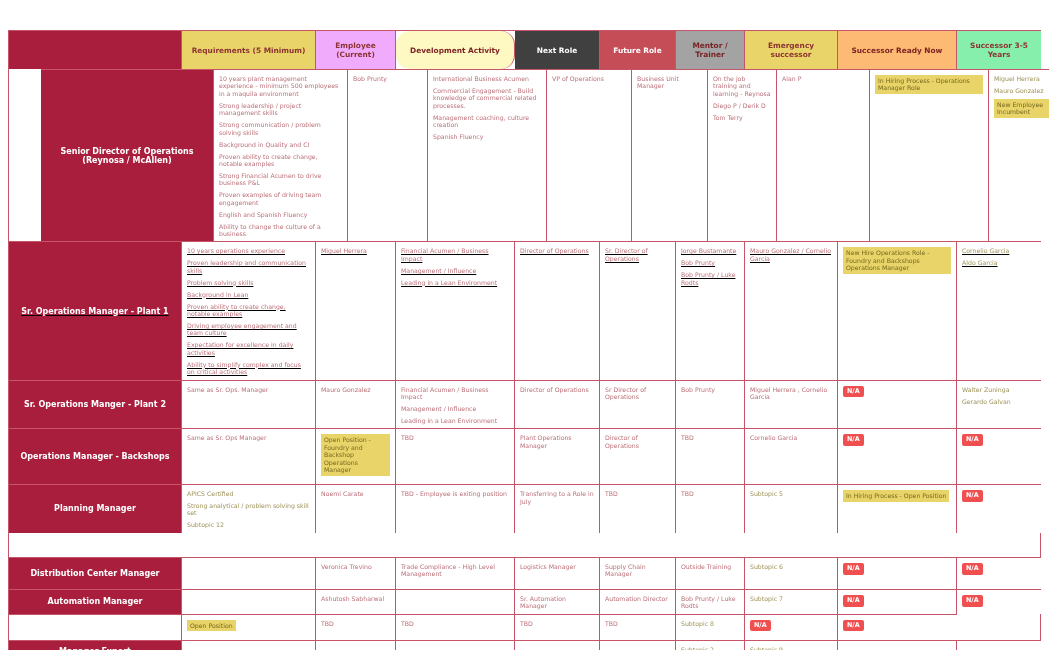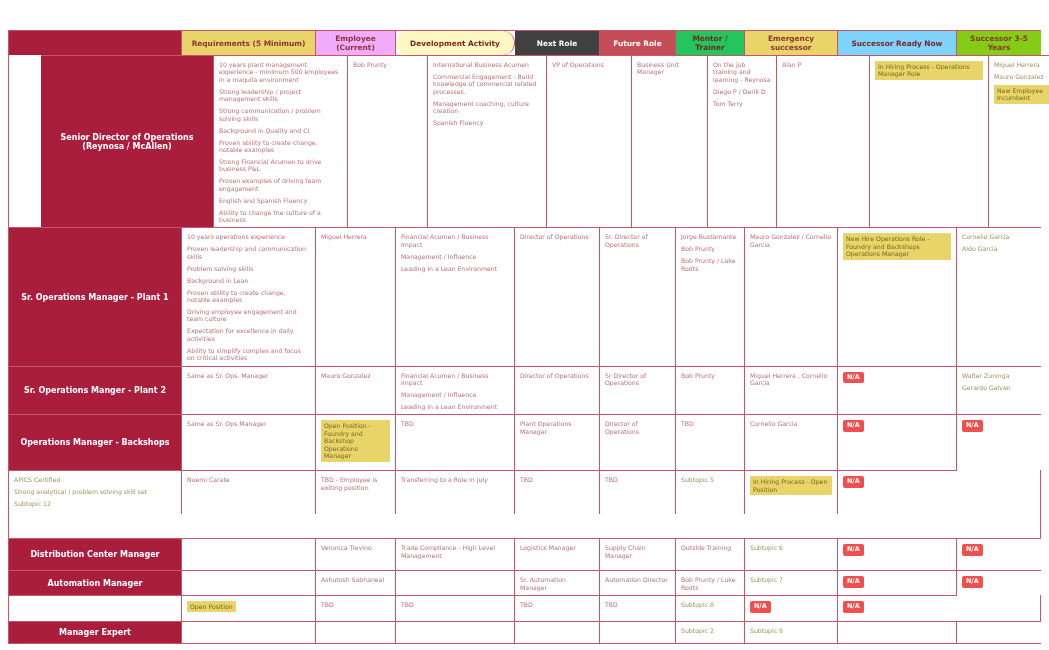--- a/index.html
+++ b/index.html
@@ -28,21 +28,21 @@
     border-right:1px solid var(--c-border,#c65568);
     border-top:1px solid var(--c-border,#c65568);
     box-sizing:border-box;
     overflow:hidden;
   }
   .cell:last-child{border-right:none;}
   .hdr{
     display:flex;align-items:center;justify-content:center;
     text-align:center;
     font-size:7.4px;font-weight:bold;
-    padding:3px 3px;min-height:22px;
+    padding:10px 3px;min-height:22px;
   }
   .corner{background:var(--c-accent,#a81e3c);}
   .rolecell{
     background:var(--c-accent,#a81e3c);
     color:#ffffff;
     display:flex;align-items:center;justify-content:center;
     text-align:center;
     font-size:8px;font-weight:600;
     padding:4px 8px;
   }
@@ -84,30 +84,30 @@
         </div>
         <div class="cell hdr" style="background: #fef9c3; color: rgb(124, 34, 34); border-top: none; border-radius: 14px;">
           <span>Development Activity</span>
         </div>
         <div class="cell hdr" style="background: #404040; color: rgb(255, 255, 255); border-top: none;">
           <span>Next Role</span>
         </div>
         <div class="cell hdr" style="background: rgb(196, 77, 88); color: rgb(255, 255, 255); border-top: none;">
           <span>Future Role</span>
         </div>
-        <div class="cell hdr" style="background: #22c55e; color: rgb(124, 34, 34); border-top: none;">
+        <div class="cell hdr" style="background: #a3a3a3; color: rgb(124, 34, 34); border-top: none;">
           <span>Mentor / Trainer</span>
         </div>
         <div class="cell hdr" style="background: rgb(232, 212, 105); color: rgb(141, 51, 51); border-top: none;">
           <span>Emergency successor</span>
         </div>
-        <div class="cell hdr" style="background: #7dd3fc; color: rgb(124, 34, 34); border-top: none;">
+        <div class="cell hdr" style="background: #fdba74; color: rgb(124, 34, 34); border-top: none;">
           <span>Successor Ready Now</span>
         </div>
-        <div class="cell hdr" style="background: #84cc16; color: rgb(141, 51, 51); border-top: none;">
+        <div class="cell hdr" style="background: #86efac; color: rgb(141, 51, 51); border-top: none;">
           <span>Successor 3-5 Years</span>
         </div>
       </div>
       <div class="grid-row" style="min-height: 154px; padding-left: 32px;">
         <div class="cell rolecell">
           <span>Senior Director of Operations (Reynosa / McAllen)</span>
         </div>
         <div class="cell datacell">
           <div class="it">10 years plant management experience - minimum 500 employees in a maquila environment</div>
           <div class="it">Strong leadership / project management skills</div>
@@ -144,21 +144,21 @@
         </div>
         <div class="cell datacell">
           <div class="it hl"><span>In Hiring Process - Operations Manager Role</span></div>
         </div>
         <div class="cell datacell">
           <div class="it olive">Miguel Herrera</div>
           <div class="it olive">Mauro Gonzalez</div>
           <div class="it hl"><span>New Employee Incumbent</span></div>
         </div>
       </div>
-      <div class="grid-row" style="min-height: 125px;">
+      <div class="grid-row" style="min-height: 125px; text-decoration: underline;">
         <div class="cell rolecell">
           <span>Sr. Operations Manager - Plant 1</span>
         </div>
         <div class="cell datacell">
           <div class="it">10 years operations experience</div>
           <div class="it">Proven leadership and communication skills</div>
           <div class="it">Problem solving skills</div>
           <div class="it">Background in Lean</div>
           <div class="it">Proven ability to create change, notable examples</div>
           <div class="it">Driving employee engagement and team culture</div>
@@ -256,20 +256,23 @@
           <div class="it">Cornelio Garcia</div>
         </div>
         <div class="cell datacell">
           <div class="it"><span class="badge">N/A</span></div>
         </div>
         <div class="cell datacell">
           <div class="it"><span class="badge">N/A</span></div>
         </div>
       </div>
       <div class="grid-row" style="min-height: 44px;">
+        <div class="cell rolecell">
+          <span>Planning Manager</span>
+        </div>
         <div class="cell datacell">
           <div class="it olive">APICS Certified</div>
           <div class="it olive">Strong analytical / problem solving skill set</div>
           <div class="it olive">Subtopic 12</div>
         </div>
         <div class="cell datacell">
           <div class="it">Noemi Carate</div>
         </div>
         <div class="cell datacell">
           <div class="it">TBD - Employee is exiting position</div>

